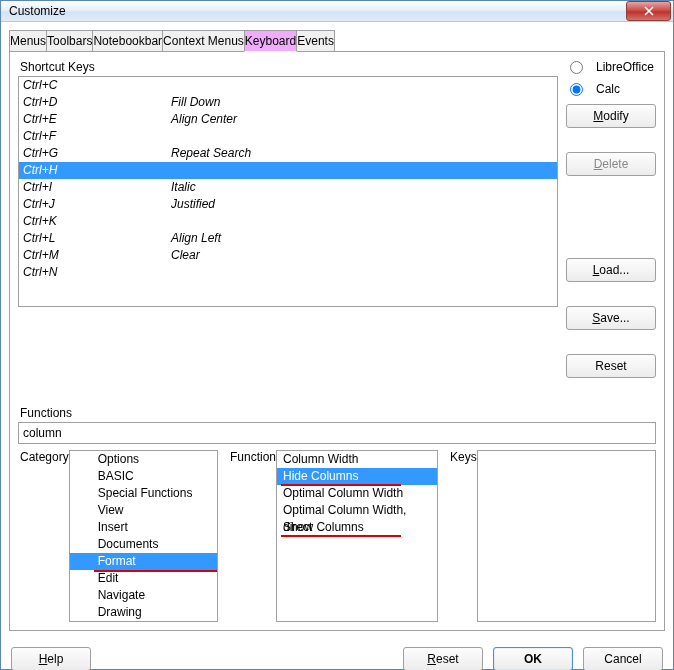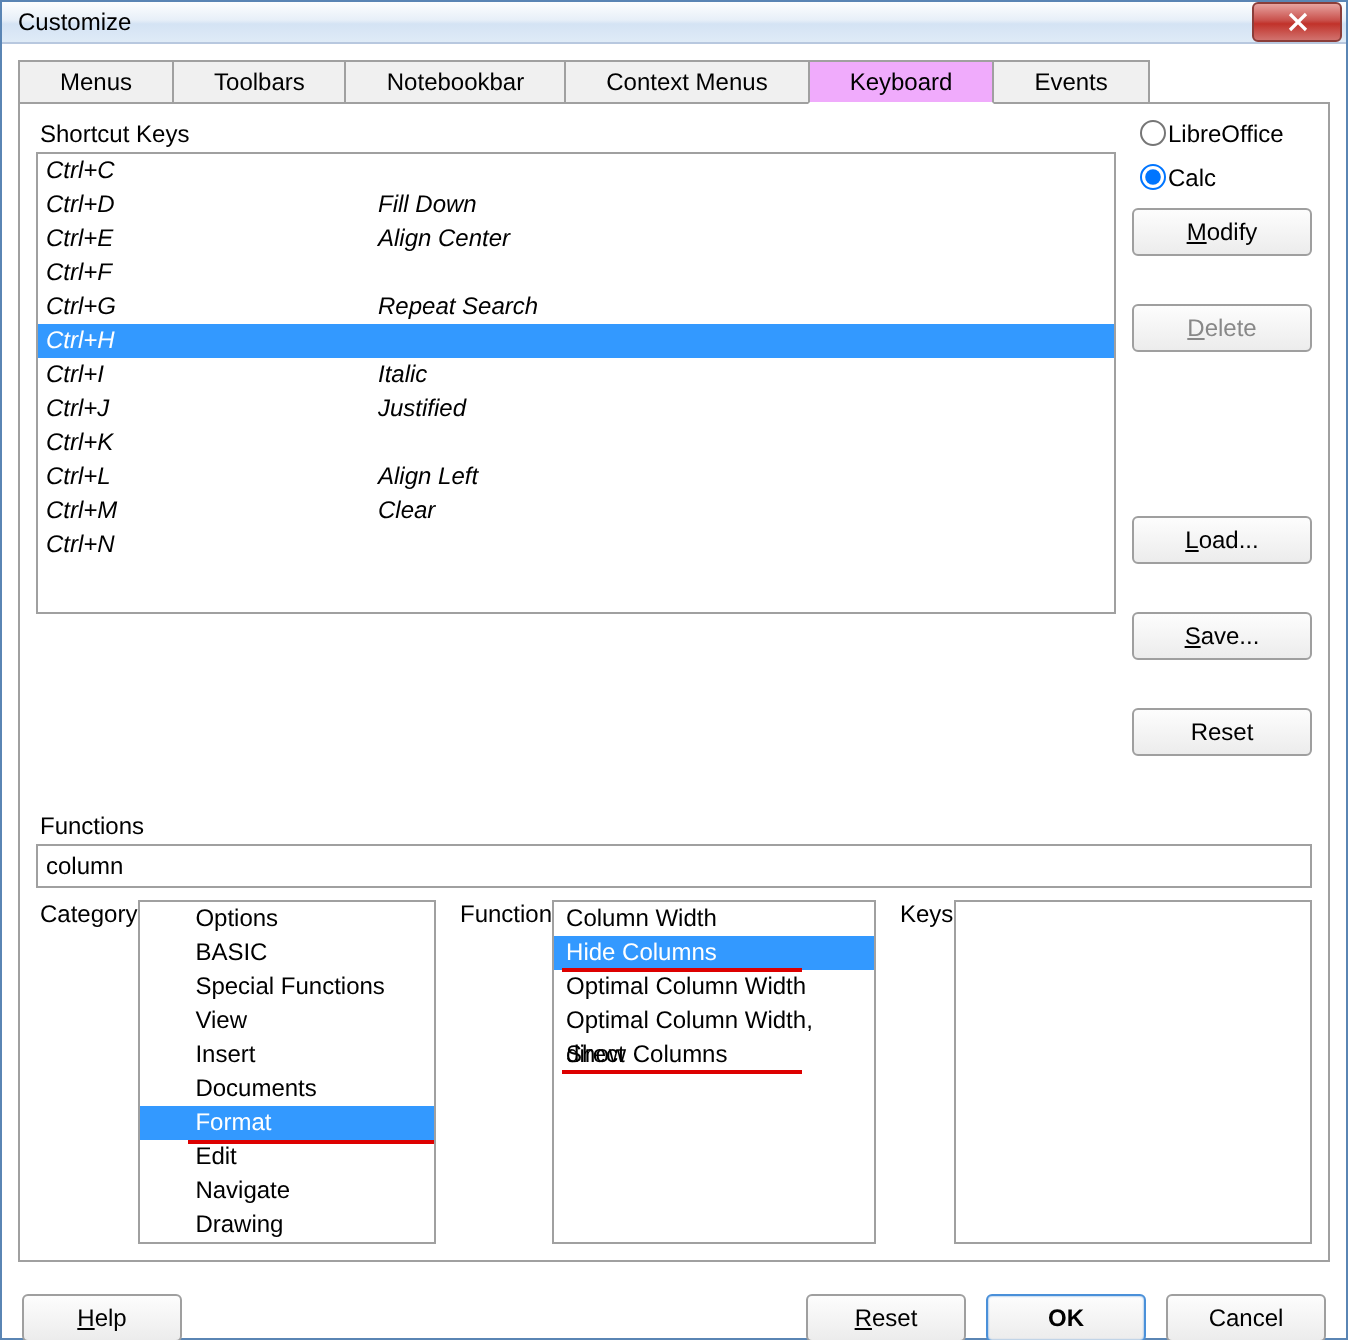--- a/index.html
+++ b/index.html
@@ -8,40 +8,40 @@
 .window { width: 674px; height: 670px; border: 1px solid #5a85b4; display: flex; flex-direction: column; background: #fff; }
 
 .titlebar { height: 29px; background: linear-gradient(#fdfefe, #e7eff8 45%, #d4e3f4 55%, #dfebf7); display: flex; align-items: center; padding: 0 2px 0 8px; border-bottom: 1px solid #b8c8df; }
 .titlebar .title { flex: 1; color: #000; }
 .close-btn { width: 45px; height: 20px; background: linear-gradient(#e7a3a0, #c9514c 45%, #c1322a 55%, #d1726e); border: 1px solid #8b3d39; border-radius: 3px; display: flex; align-items: center; justify-content: center; color: #fff; cursor: pointer; }
 .close-btn svg { width: 10px; height: 10px; }
 
 .content { flex: 1; padding: 8px; display: flex; flex-direction: column; }
 
 .tabs { display: flex; border-bottom: 1px solid #a0a0a0; }
-.tab { padding: 3px 20px; border: 1px solid #a0a0a0; border-bottom: none; background: #f0f0f0; margin-right: -1px; cursor: pointer; position: relative; }
+.tab { padding: 3px 0; border: 1px solid #a0a0a0; border-bottom: none; background: #f0f0f0; margin-right: -1px; cursor: pointer; position: relative; }
 .tab.active { background: #f0abfc; border-bottom: 1px solid #fff; margin-bottom: -1px; z-index: 1; }
 
 .tab-body { flex: 1; border: 1px solid #a0a0a0; border-top: none; padding: 8px; display: flex; flex-direction: column; }
 
 .top-section { display: flex; gap: 8px; }
 .shortcut-panel { flex: 1; }
 .side-panel { width: 90px; display: flex; flex-direction: column; gap: 4px; }
 
 .section-label { margin-bottom: 2px; padding-left: 2px; }
 
 .listbox { border: 1px solid #a0a0a0; background: #fff; overflow-y: scroll; }
 .listbox-shortcut { height: 231px; }
 
 .shortcut-row { display: flex; padding: 0 4px; height: 17px; line-height: 17px; cursor: default; font-style: italic; }
 .shortcut-row.selected { background: #3399ff; color: #fff; }
 .shortcut-row .key { width: 148px; }
-.shortcut-row .cmd { flex: 1; margin-left: 18px; }
-
-.radio-row { display: flex; align-items: flex-start; gap: 1px; margin-bottom: 4px; padding-left: 4px; }
+.shortcut-row .cmd { flex: 1; }
+
+.radio-row { display: flex; align-items: flex-end; gap: 13px; margin-bottom: 4px; padding-left: 4px; }
 .radio-row input { margin: 0; }
 
 .btn { height: 24px; border: 1px solid #9f9f9f; background: linear-gradient(#fdfdfd,#ececec); border-radius: 3px; cursor: pointer; display: flex; align-items: center; justify-content: center; padding: 0 10px; }
 .btn:disabled { color: #888; cursor: default; }
 .btn.default { border: 1px solid #4a90d9; box-shadow: 0 0 1px #4a90d9 inset; font-weight: bold; }
 .side-panel .btn { margin-bottom: 20px; text-align: center; }
 .side-panel .gap { height: 54px; }
 
 .func-label { margin-top: 8px; padding-left: 2px; }
 .textfield { width: 100%; height: 22px; border: 1px solid #a0a0a0; padding: 0 4px; margin-top: 2px; }

